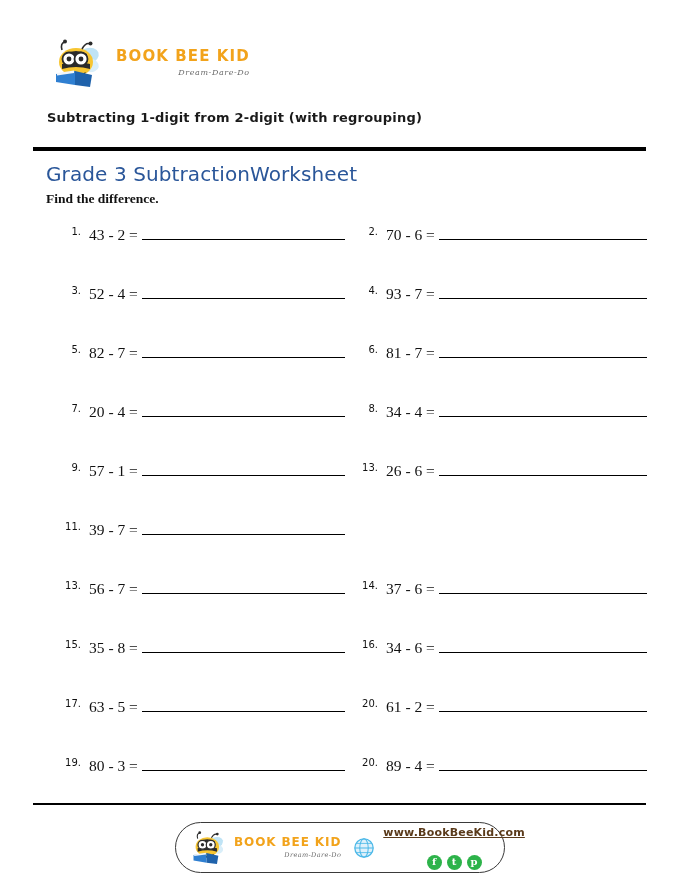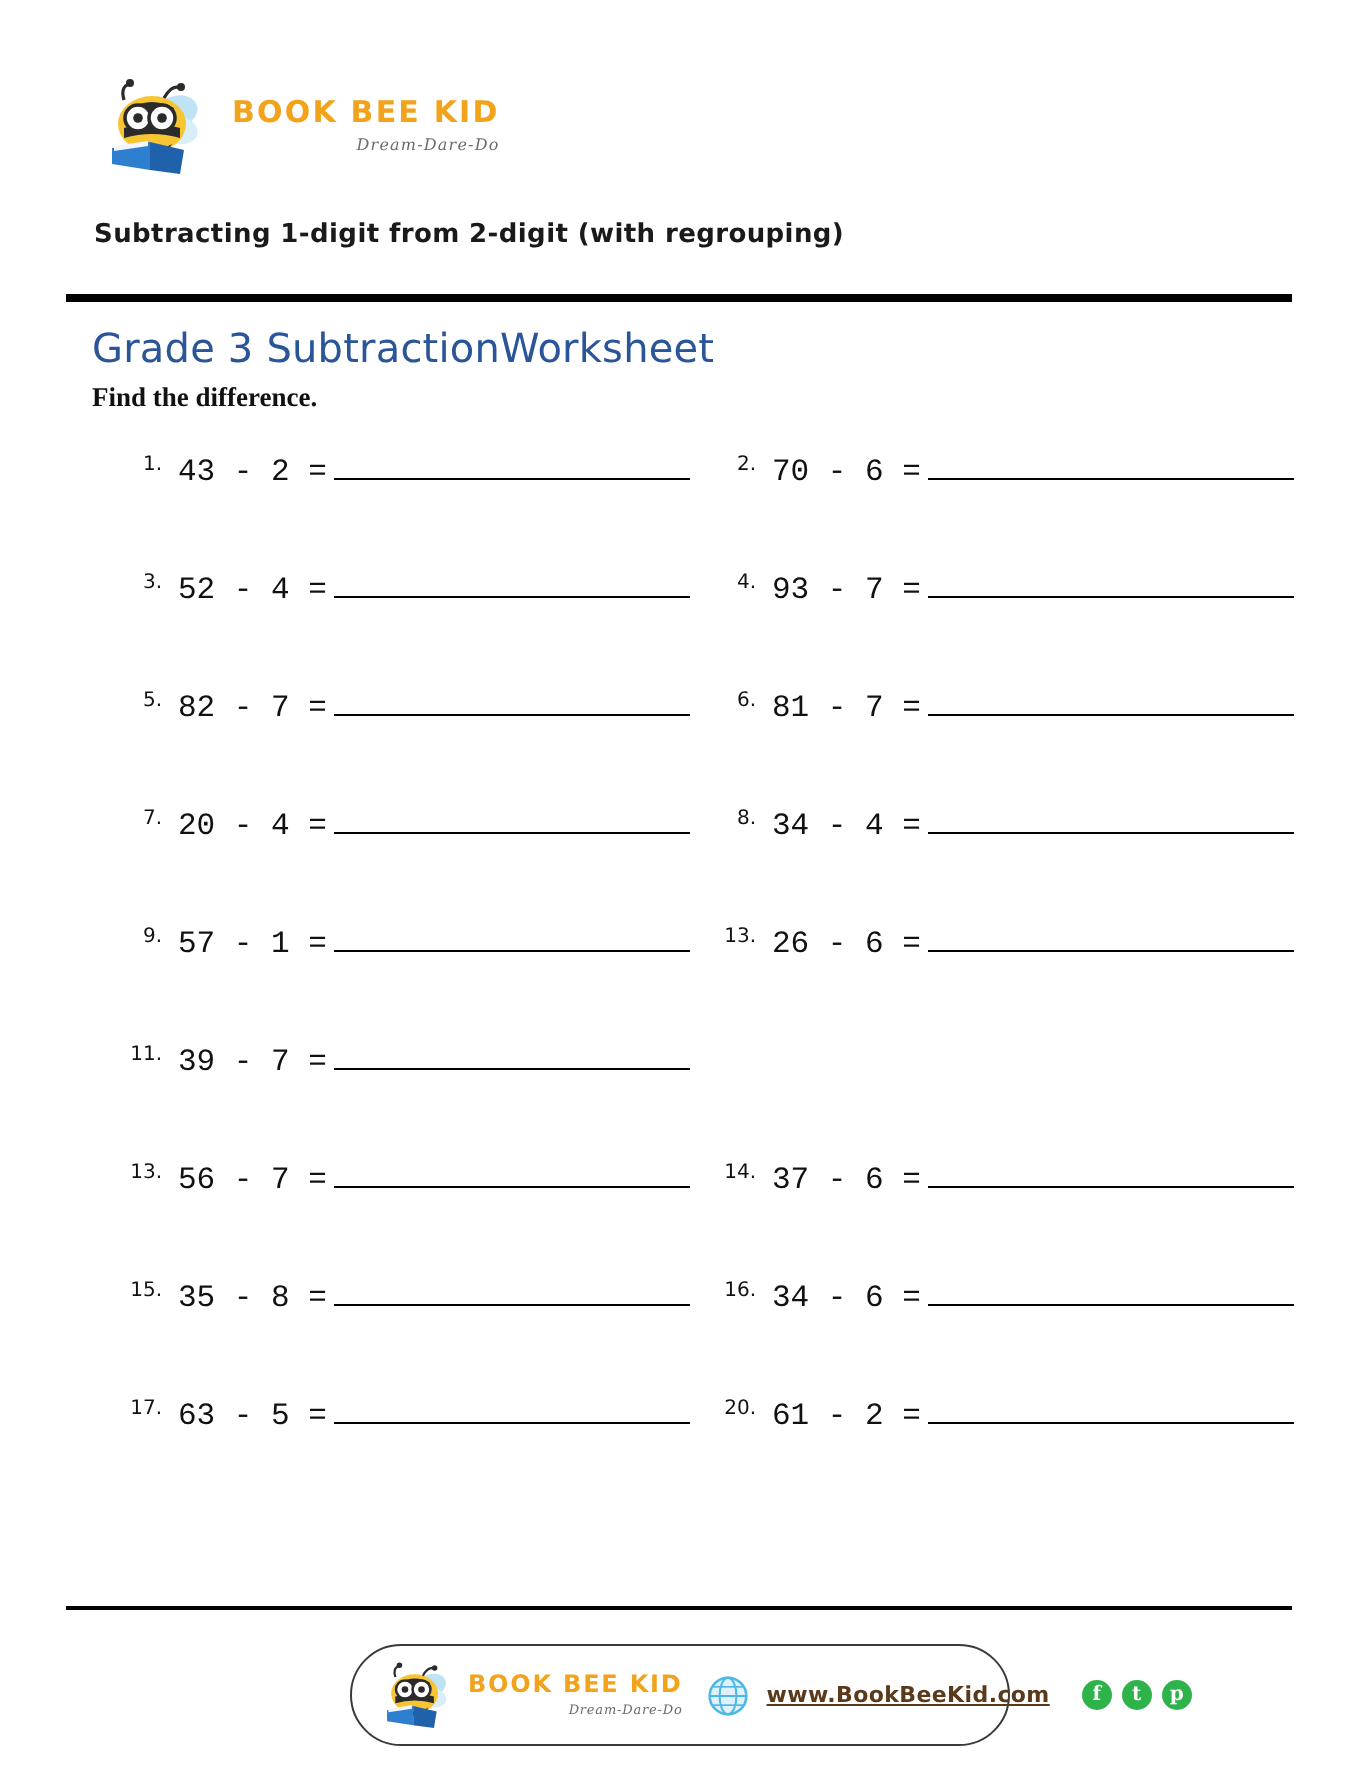--- a/index.html
+++ b/index.html
@@ -115,21 +115,21 @@
     font-family: "DejaVu Sans", sans-serif;
     font-size: 10px;
     color: #111;
     width: 26px;
     text-align: right;
     flex: 0 0 26px;
     position: relative;
     top: -5px;
   }
   .qexpr {
-    font-family: Liberation Mono, monospace;
+    font-family: Liberation Serif, serif;
     font-size: 15.5px;
     color: #111;
     margin-left: 8px;
     white-space: nowrap;
     flex: 0 0 auto;
   }
   .answer-line {
     flex: 1 1 auto;
     border-bottom: 1.6px solid #000;
     height: 17px;
@@ -183,21 +183,21 @@
     margin-top: 3px;
     text-align: center;
   }
   .footer-right {
     display: flex;
     align-items: center;
     gap: 8px;
     margin-left: 12px;
   }
   .globe-icon { width: 22px; height: 22px; flex: 0 0 auto; }
-  .footer-links { display: flex; flex-direction: row; align-items: center; gap: 16px; }
+  .footer-links { display: flex; flex-direction: column; align-items: center; gap: 16px; }
   .site-url {
     font-size: 11px;
     font-weight: bold;
     color: #5a3a1a;
     text-decoration: underline;
     letter-spacing: 0.2px;
     white-space: nowrap;
   }
   .socials { display: flex; gap: 5px; }
   .social {
@@ -345,20 +345,32 @@
     </div>
     <div class="prow">
       <div class="cell left">
         <span class="qnum">17.</span>
         <span class="qexpr">63 - 5 =</span>
         <span class="answer-line"></span>
       </div>
       <div class="cell right">
         <span class="qnum">20.</span>
         <span class="qexpr">61 - 2 =</span>
+        <span class="answer-line"></span>
+      </div>
+    </div>
+    <div class="prow">
+      <div class="cell left">
+        <span class="qnum">19.</span>
+        <span class="qexpr">80 - 3 =</span>
+        <span class="answer-line"></span>
+      </div>
+      <div class="cell right">
+        <span class="qnum">20.</span>
+        <span class="qexpr">89 - 4 =</span>
         <span class="answer-line"></span>
       </div>
     </div>
   </div>
 
   <div class="rule-thin"></div>
 
   <div class="footer-badge">
     <div class="footer-brand">
       <svg class="footer-mark" viewBox="0 0 58 50">

